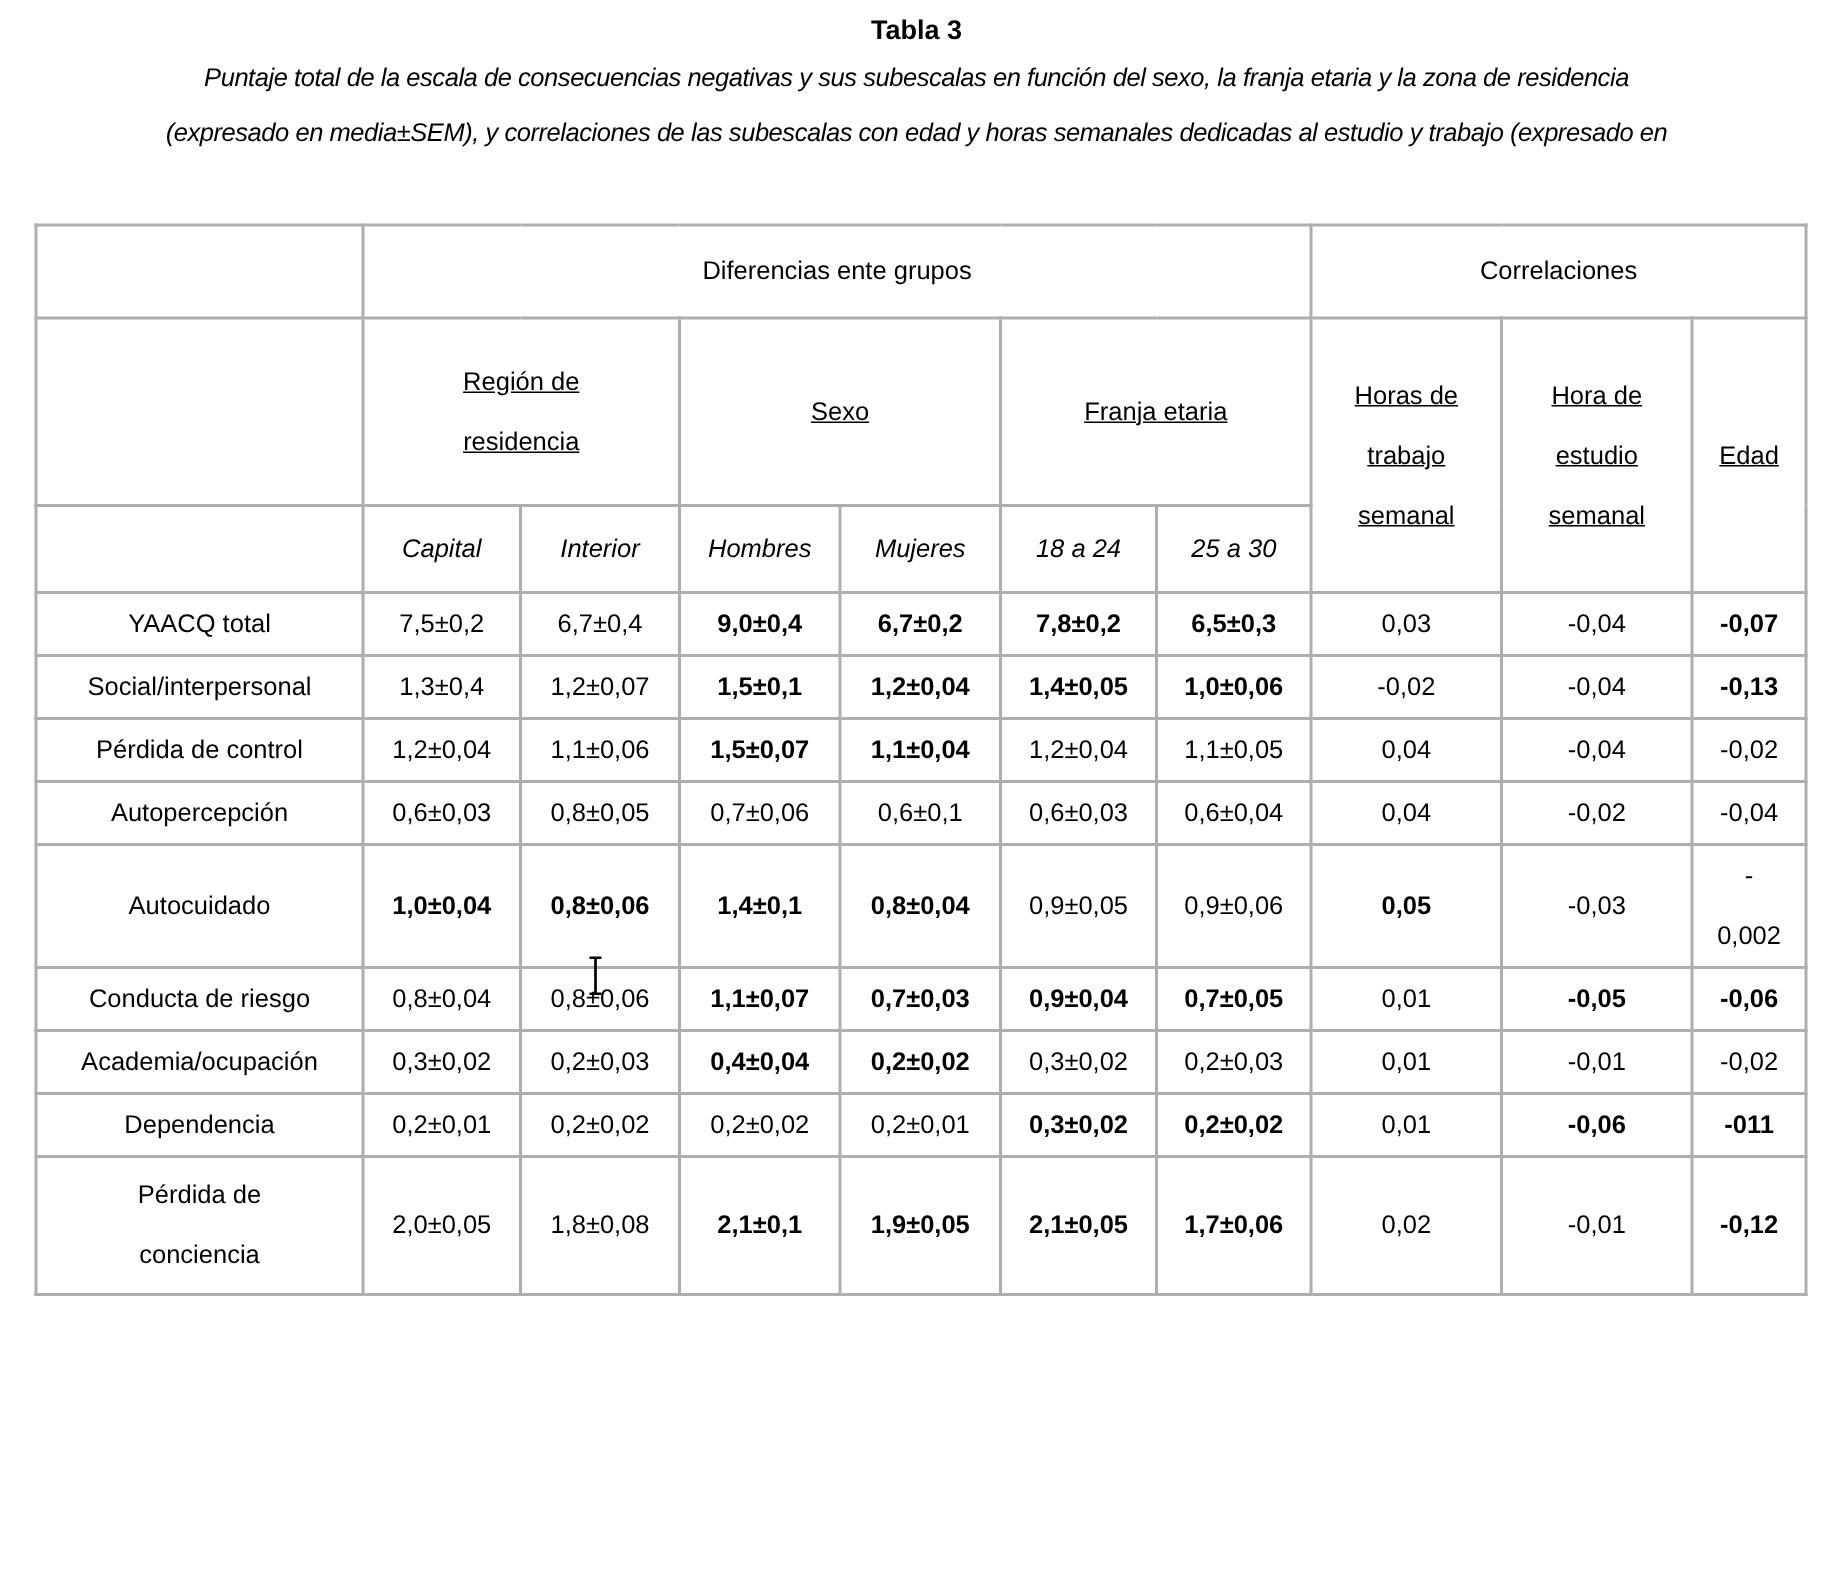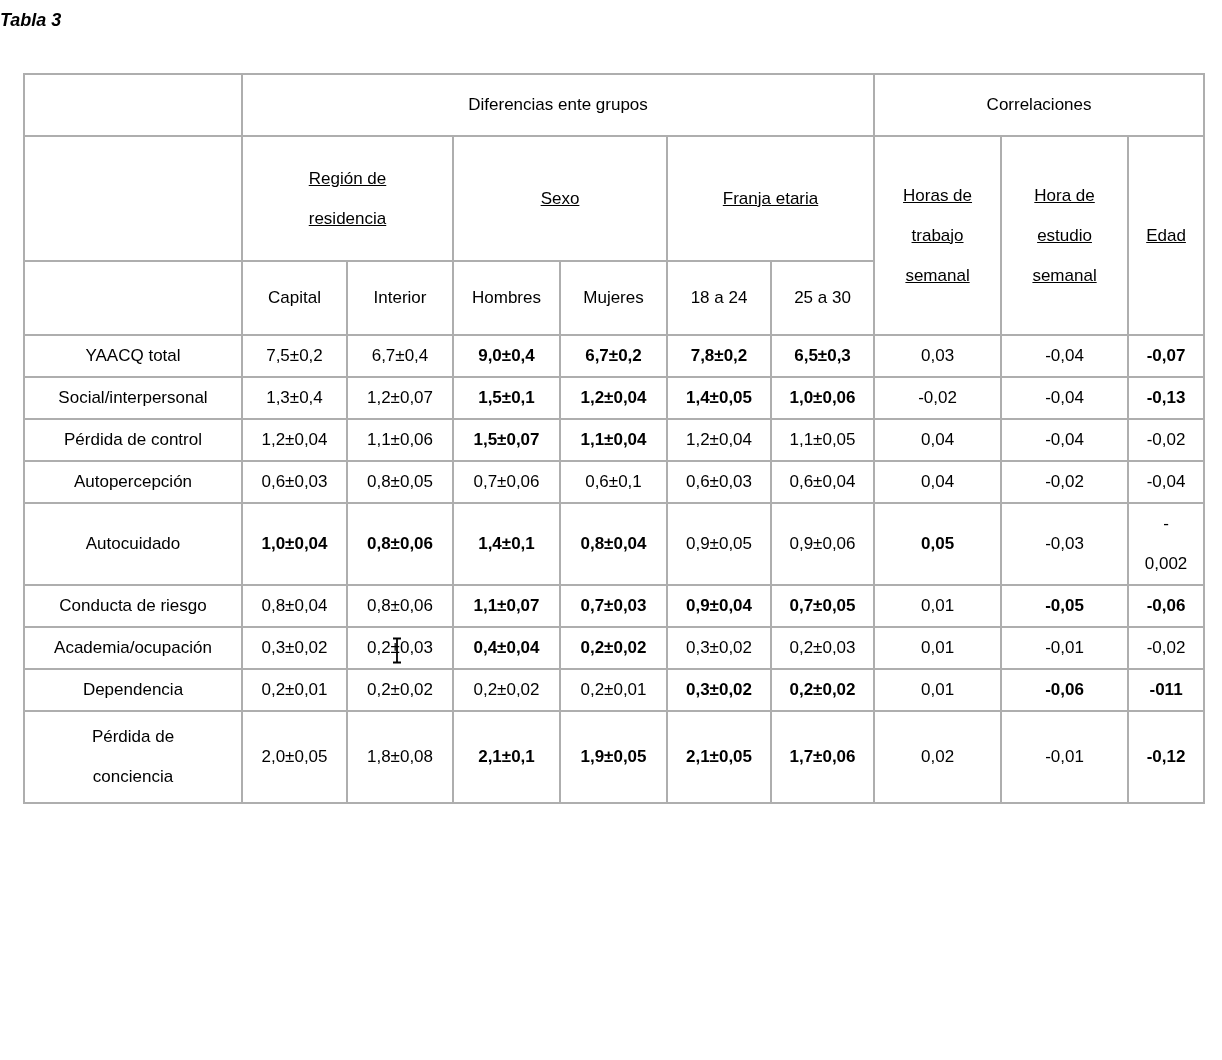--- a/index.html
+++ b/index.html
@@ -7,24 +7,24 @@
     background: #ffffff;
     width: 1222px;
     height: 1060px;
     font-family: "Liberation Sans", sans-serif;
     color: #000;
     position: relative;
     overflow: hidden;
   }
   .title {
     padding-top: 9px;
+    text-align: center;
     font-weight: bold;
     font-size: 18px;
     line-height: 22px;
-    font-style: italic;
   }
   .caption {
     margin-top: 2px;
     text-align: center;
     font-style: italic;
     font-size: 17px;
     line-height: 37px;
     letter-spacing: -0.3px;
   }
   table.results {
@@ -38,40 +38,42 @@
     text-align: center;
     vertical-align: middle;
     font-size: 17px;
     line-height: 40px;
     padding: 0;
     white-space: pre-line;
     overflow: hidden;
   }
   tr.h1 { height: 62px; }
   tr.h2 { height: 125px; text-decoration: underline; }
-  tr.h3 { height: 74px; }
+  tr.h3 { height: 58px; font-style: italic; }
   #rows tr { height: 40px; }
   #rows tr:nth-child(5) { height: 80px; }
   #rows tr:nth-child(9) { height: 92px; border-radius: 10px; }
   #rows td:first-child { line-height: 40px; }
   .b { font-weight: bold; }
   .ibeam {
     position: absolute;
     left: 391px;
     top: 637px;
     width: 12px;
     height: 27px;
   }
 </style>
 </head>
 <body>
 
 <div class="title">Tabla 3</div>
 
 <div class="caption">
+  <div>Puntaje total de la escala de consecuencias negativas y sus subescalas en función del sexo, la franja etaria y la zona de residencia</div>
+  <div>(expresado en media±SEM), y correlaciones de las subescalas con edad y horas semanales dedicadas al estudio y trabajo (expresado en</div>
 </div>
 
 <table class="results">
   <colgroup>
     <col style="width:218px">
       <col style="width:105px">
       <col style="width:106px">
     <col style="width:107px">
       <col style="width:107px">
       <col style="width:104px">

